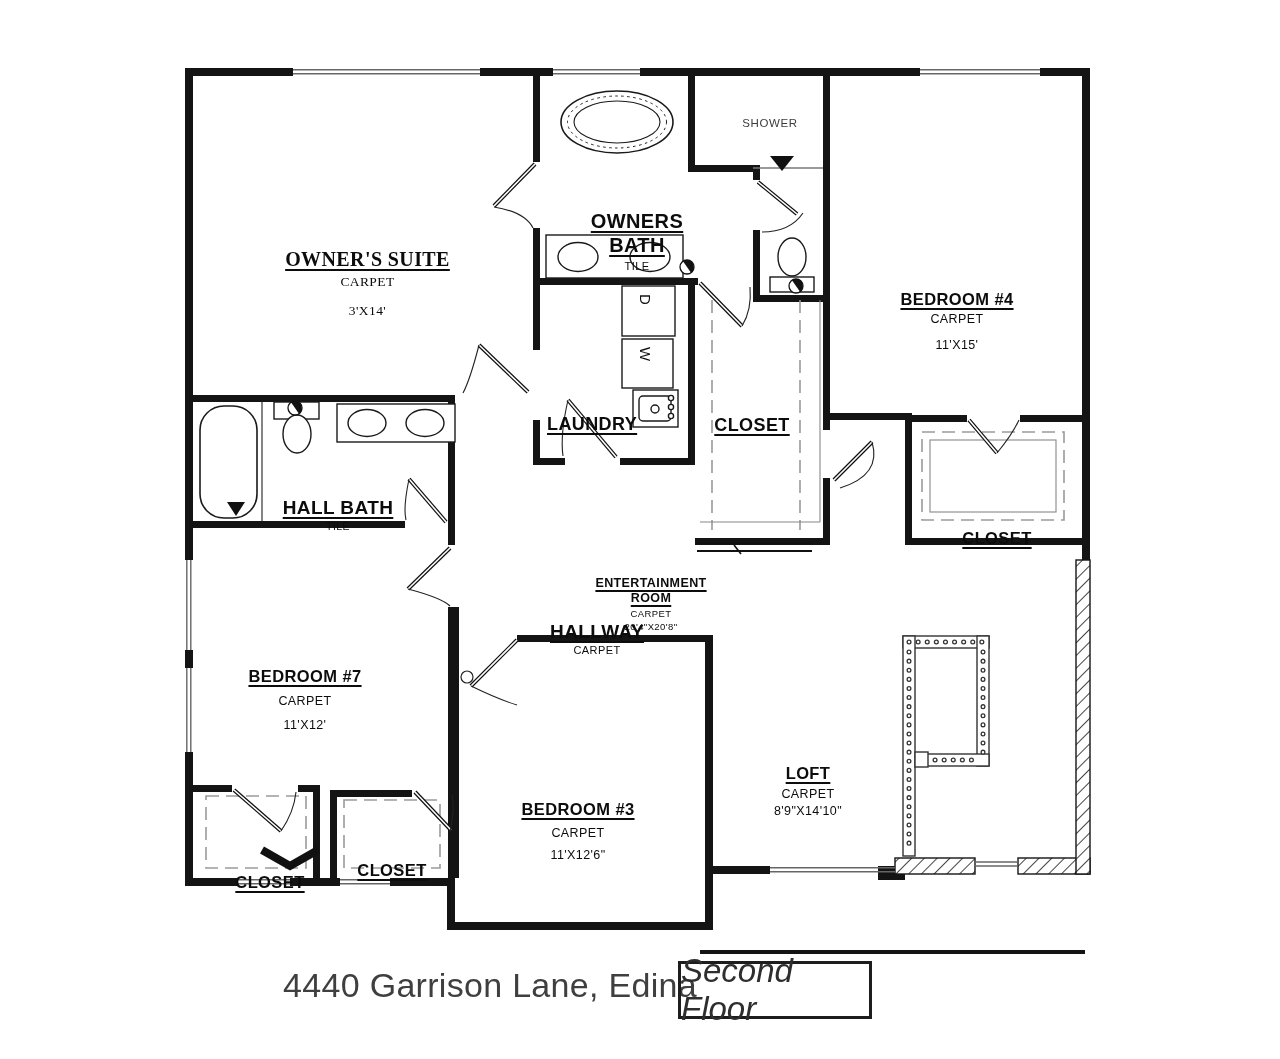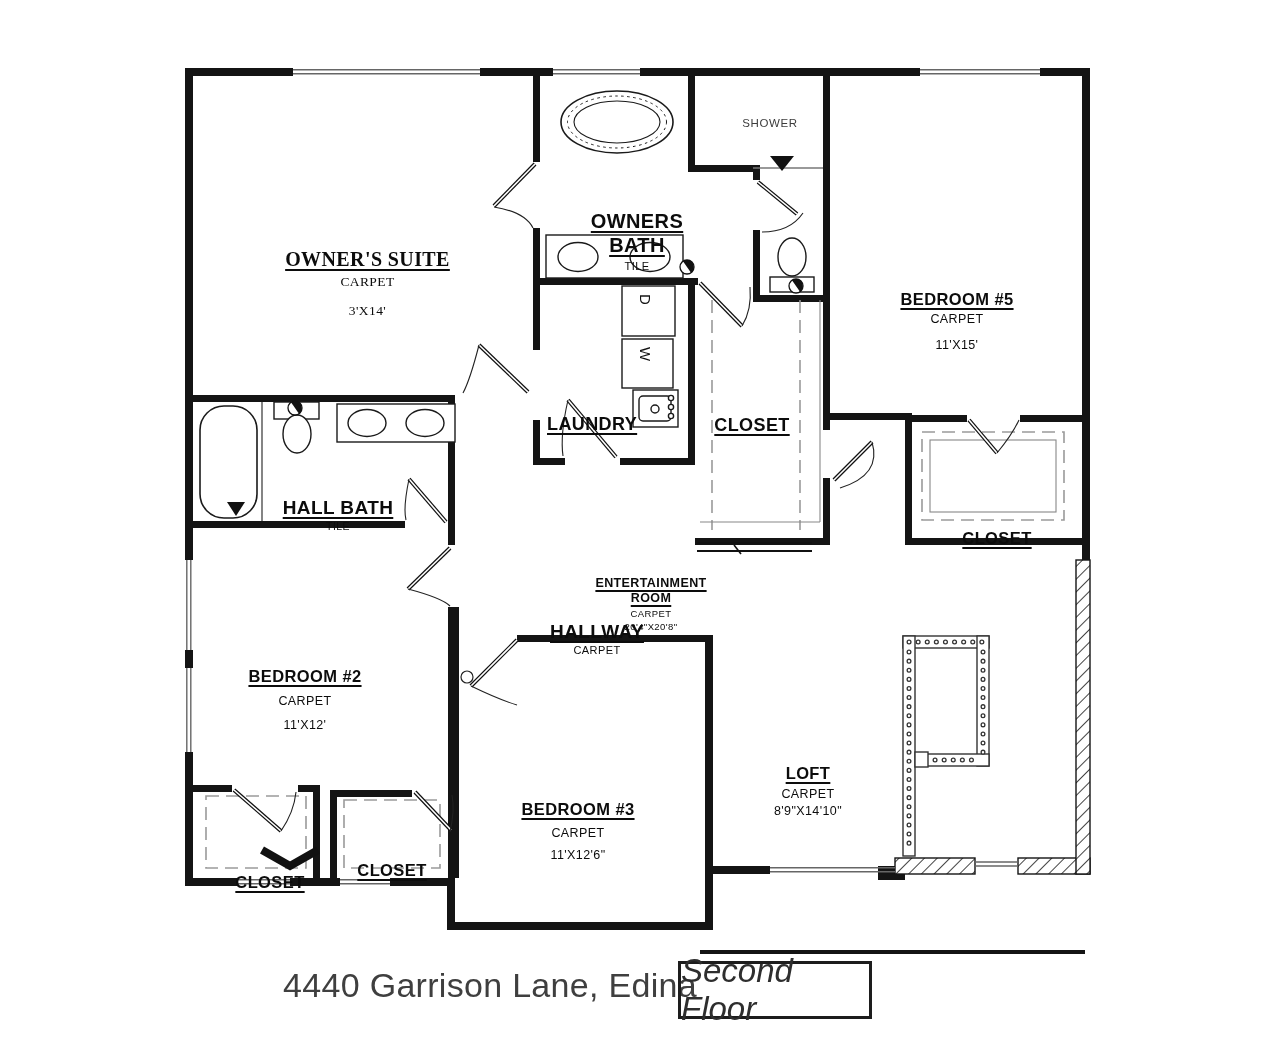--- a/index.html
+++ b/index.html
@@ -310,21 +310,21 @@
 <div class="rl" style="left:577px;top:165px;width:120px;">
   <div class="nm n20">OWNERS BATH</div>
   <div class="sb s11" style="margin-top:2px;">TILE</div>
 </div>
 
 <div class="rl shower-lbl" style="left:735px;top:117px;width:70px;">
   <div>SHOWER</div>
 </div>
 
 <div class="rl" style="left:877px;top:245px;width:160px;">
-  <div class="nm n16">BEDROOM #5</div>
+  <div class="nm n16">BEDROOM #4</div>
   <div class="sb s12" style="margin-top:3px;">CARPET</div>
   <div class="sb s12" style="margin-top:12px;">11'X15'</div>
 </div>
 
 <div class="rl" style="left:547px;top:370px;width:90px;">
   <div class="nm n18">LAUNDRY</div>
 </div>
 
 <div class="rl" style="left:707px;top:371px;width:90px;">
   <div class="nm n18">CLOSET</div>
@@ -344,21 +344,21 @@
   <div class="sb s9" style="margin-top:1px;">CARPET</div>
   <div class="sb s9" style="margin-top:2px;">20'4"X20'8"</div>
 </div>
 
 <div class="rl" style="left:547px;top:576px;width:100px;">
   <div class="nm n19">HALLWAY</div>
   <div class="sb s11" style="margin-top:1px;">CARPET</div>
 </div>
 
 <div class="rl" style="left:225px;top:622px;width:160px;">
-  <div class="nm n16">BEDROOM #2</div>
+  <div class="nm n16">BEDROOM #7</div>
   <div class="sb s12" style="margin-top:8px;">CARPET</div>
   <div class="sb s12" style="margin-top:10px;">11'X12'</div>
 </div>
 
 <div class="rl" style="left:498px;top:755px;width:160px;">
   <div class="nm n16">BEDROOM #3</div>
   <div class="sb s12" style="margin-top:7px;">CARPET</div>
   <div class="sb s12" style="margin-top:8px;">11'X12'6"</div>
 </div>
 

